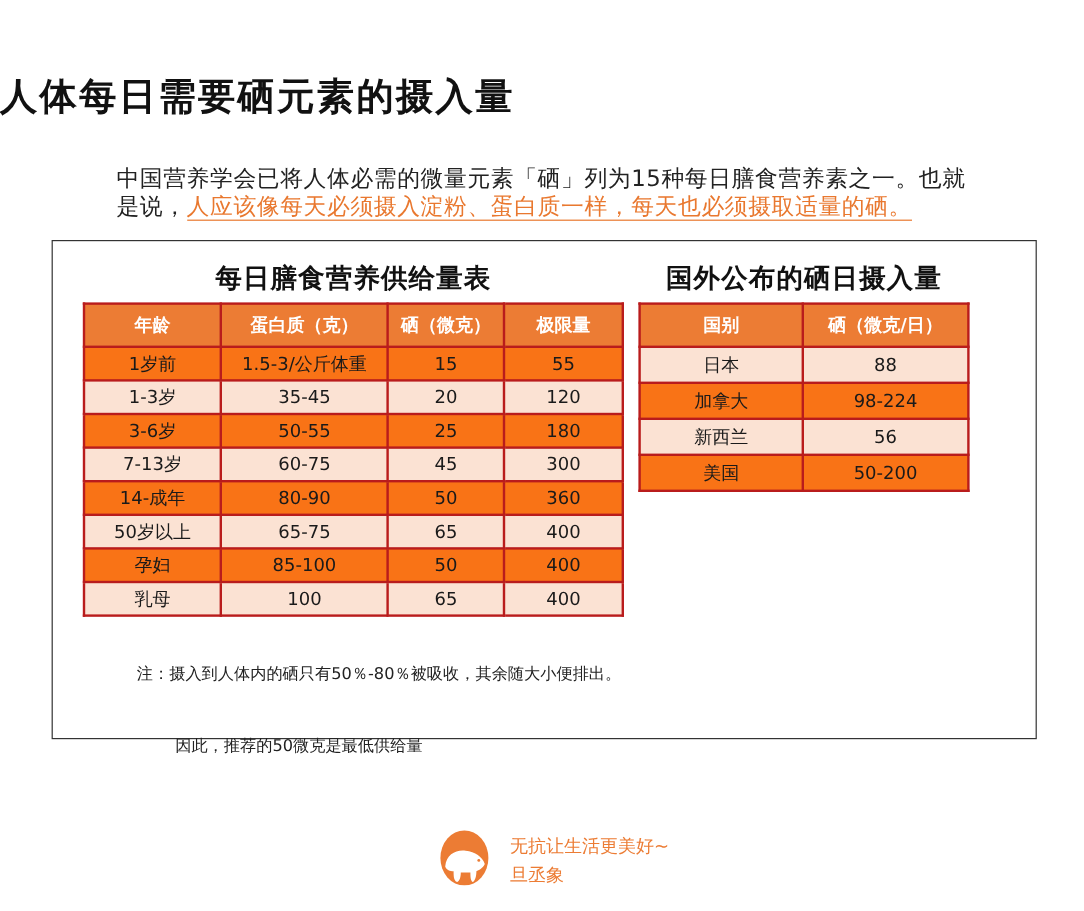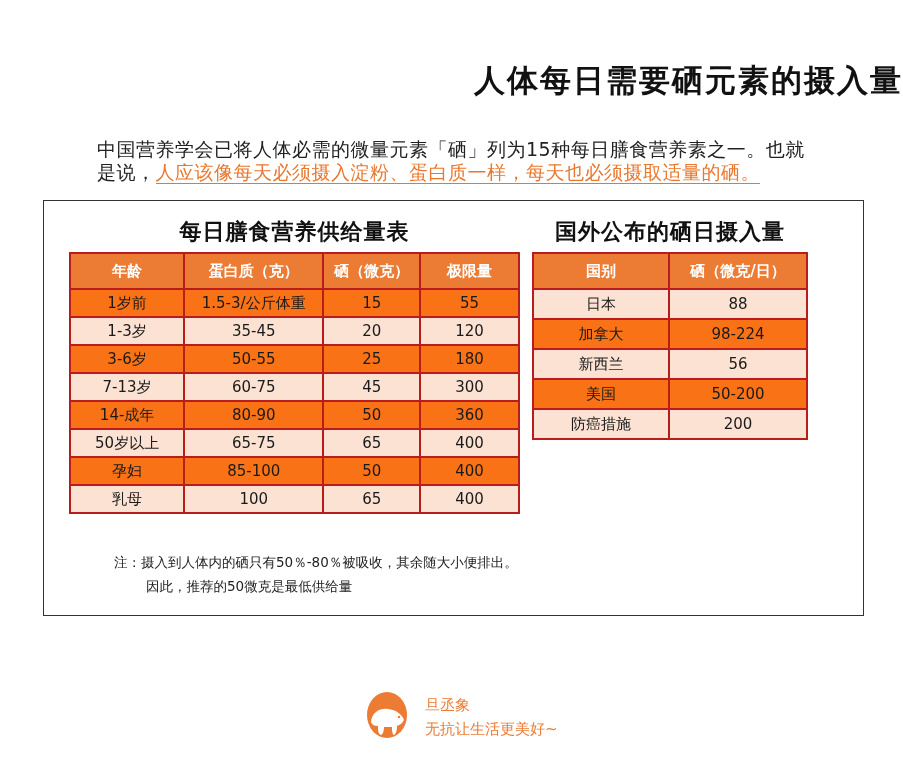--- a/index.html
+++ b/index.html
@@ -1,36 +1,36 @@
 <!DOCTYPE html>
 <html><head>
   <meta charset="utf-8">
   <style>
     html, body { margin: 0; padding: 0; background: #ffffff; }
     body { width: 903px; height: 759px; position: relative; overflow: hidden;
            font-family: "DejaVu Sans", "Liberation Sans", sans-serif; color: #1a1a1a; }
-    .title { position: absolute; left: 0; top: 60px; width: 903px; text-align: right;
+    .title { position: absolute; left: 0; top: 60px; width: 903px; text-align: left;
              font-size: 31px; font-weight: bold; letter-spacing: 2px; color: #111; }
     .intro { position: absolute; left: 97px; top: 138px; width: 715px; font-size: 19px;
              line-height: 23px; color: #222; letter-spacing: 0.5px; }
     .intro .hl { color: #e9782f; border-bottom: 1px solid #e9782f; }
     .box { position: absolute; left: 43px; top: 200px; width: 821px; height: 416px;
            border: 1.5px solid #333; box-sizing: border-box; }
     .tbl-title { position: absolute; font-size: 22px; font-weight: bold; color: #111; letter-spacing: 1px; text-align: center; }
     table { position: absolute; border-collapse: collapse; }
     td, th { text-align: center; font-size: 15px; padding: 0; border: 2px solid #b91c1c; }
     th { background: #ec7c34; color: #ffffff; font-weight: bold; height: 34px; }
     tr.odd td { background: #f97316; }
     tr.even td { background: #fbe2d3; }
     .t1 { left: 69px; top: 252px; width: 451px; }
     .t1 td { height: 26px; }
     .t2 { left: 532px; top: 252px; width: 276px; }
     .t2 td { height: 28px; }
     .note { position: absolute; left: 114px; top: 550px; font-size: 13.5px; line-height: 24px; color: #222; }
-    .note .l2 { padding-left: 32px; }
+    .note .l2 { padding-left: 32px; margin-top: 36px; }
     .logo { position: absolute; left: 366px; top: 690px; width: 42px; height: 48px; }
     .brand { position: absolute; left: 425px; top: 693px; font-size: 15px; line-height: 24px; color: #ec7c34; }
   </style>
 </head>
 <body>
 
 <div class="title">人体每日需要硒元素的摄入量</div>
 
 <div class="intro">
   <span>中国营养学会已将人体必需的微量元素「硒」列为15种每日膳食营养素之一。也就是说，</span><span class="hl">人应该像每天必须摄入淀粉、蛋白质一样，每天也必须摄取适量的硒。</span>
@@ -119,35 +119,31 @@
         <td>98-224</td>
     </tr>
     <tr class="even">
       <td>新西兰</td>
         <td>56</td>
     </tr>
     <tr class="odd">
       <td>美国</td>
         <td>50-200</td>
     </tr>
-    <tr class="even">
-      <td>防癌措施</td>
-        <td>200</td>
-    </tr>
   </tbody>
 </table>
 
 <div class="note">
   <div>注：摄入到人体内的硒只有50％-80％被吸收，其余随大小便排出。</div>
   <div class="l2">因此，推荐的50微克是最低供给量</div>
 </div>
 
 <div class="logo">
   <svg width="42" height="48" viewBox="0 0 42 48">
     <ellipse cx="21" cy="25" rx="20" ry="23" fill="#ec7c34"></ellipse>
     <path d="M5 32 C6 22 14 18 22 19 C30 20 36 24 38 30 C36 34 33 35 31 36 C31 40 30 44 28 45 C26 44 26 40 26 37 L18 37 C18 41 17 44 15 45 C12 44 12 40 12 36 C9 36 6 35 5 32 Z" fill="#ffffff"></path>
     <circle cx="33" cy="27" r="1.2" fill="#ec7c34"></circle>
   </svg>
 </div>
 <div class="brand">
+  <div>无抗让生活更美好~</div>
   <div>旦丞象</div>
-  <div>无抗让生活更美好~</div>
 </div>
 
 </body></html>

